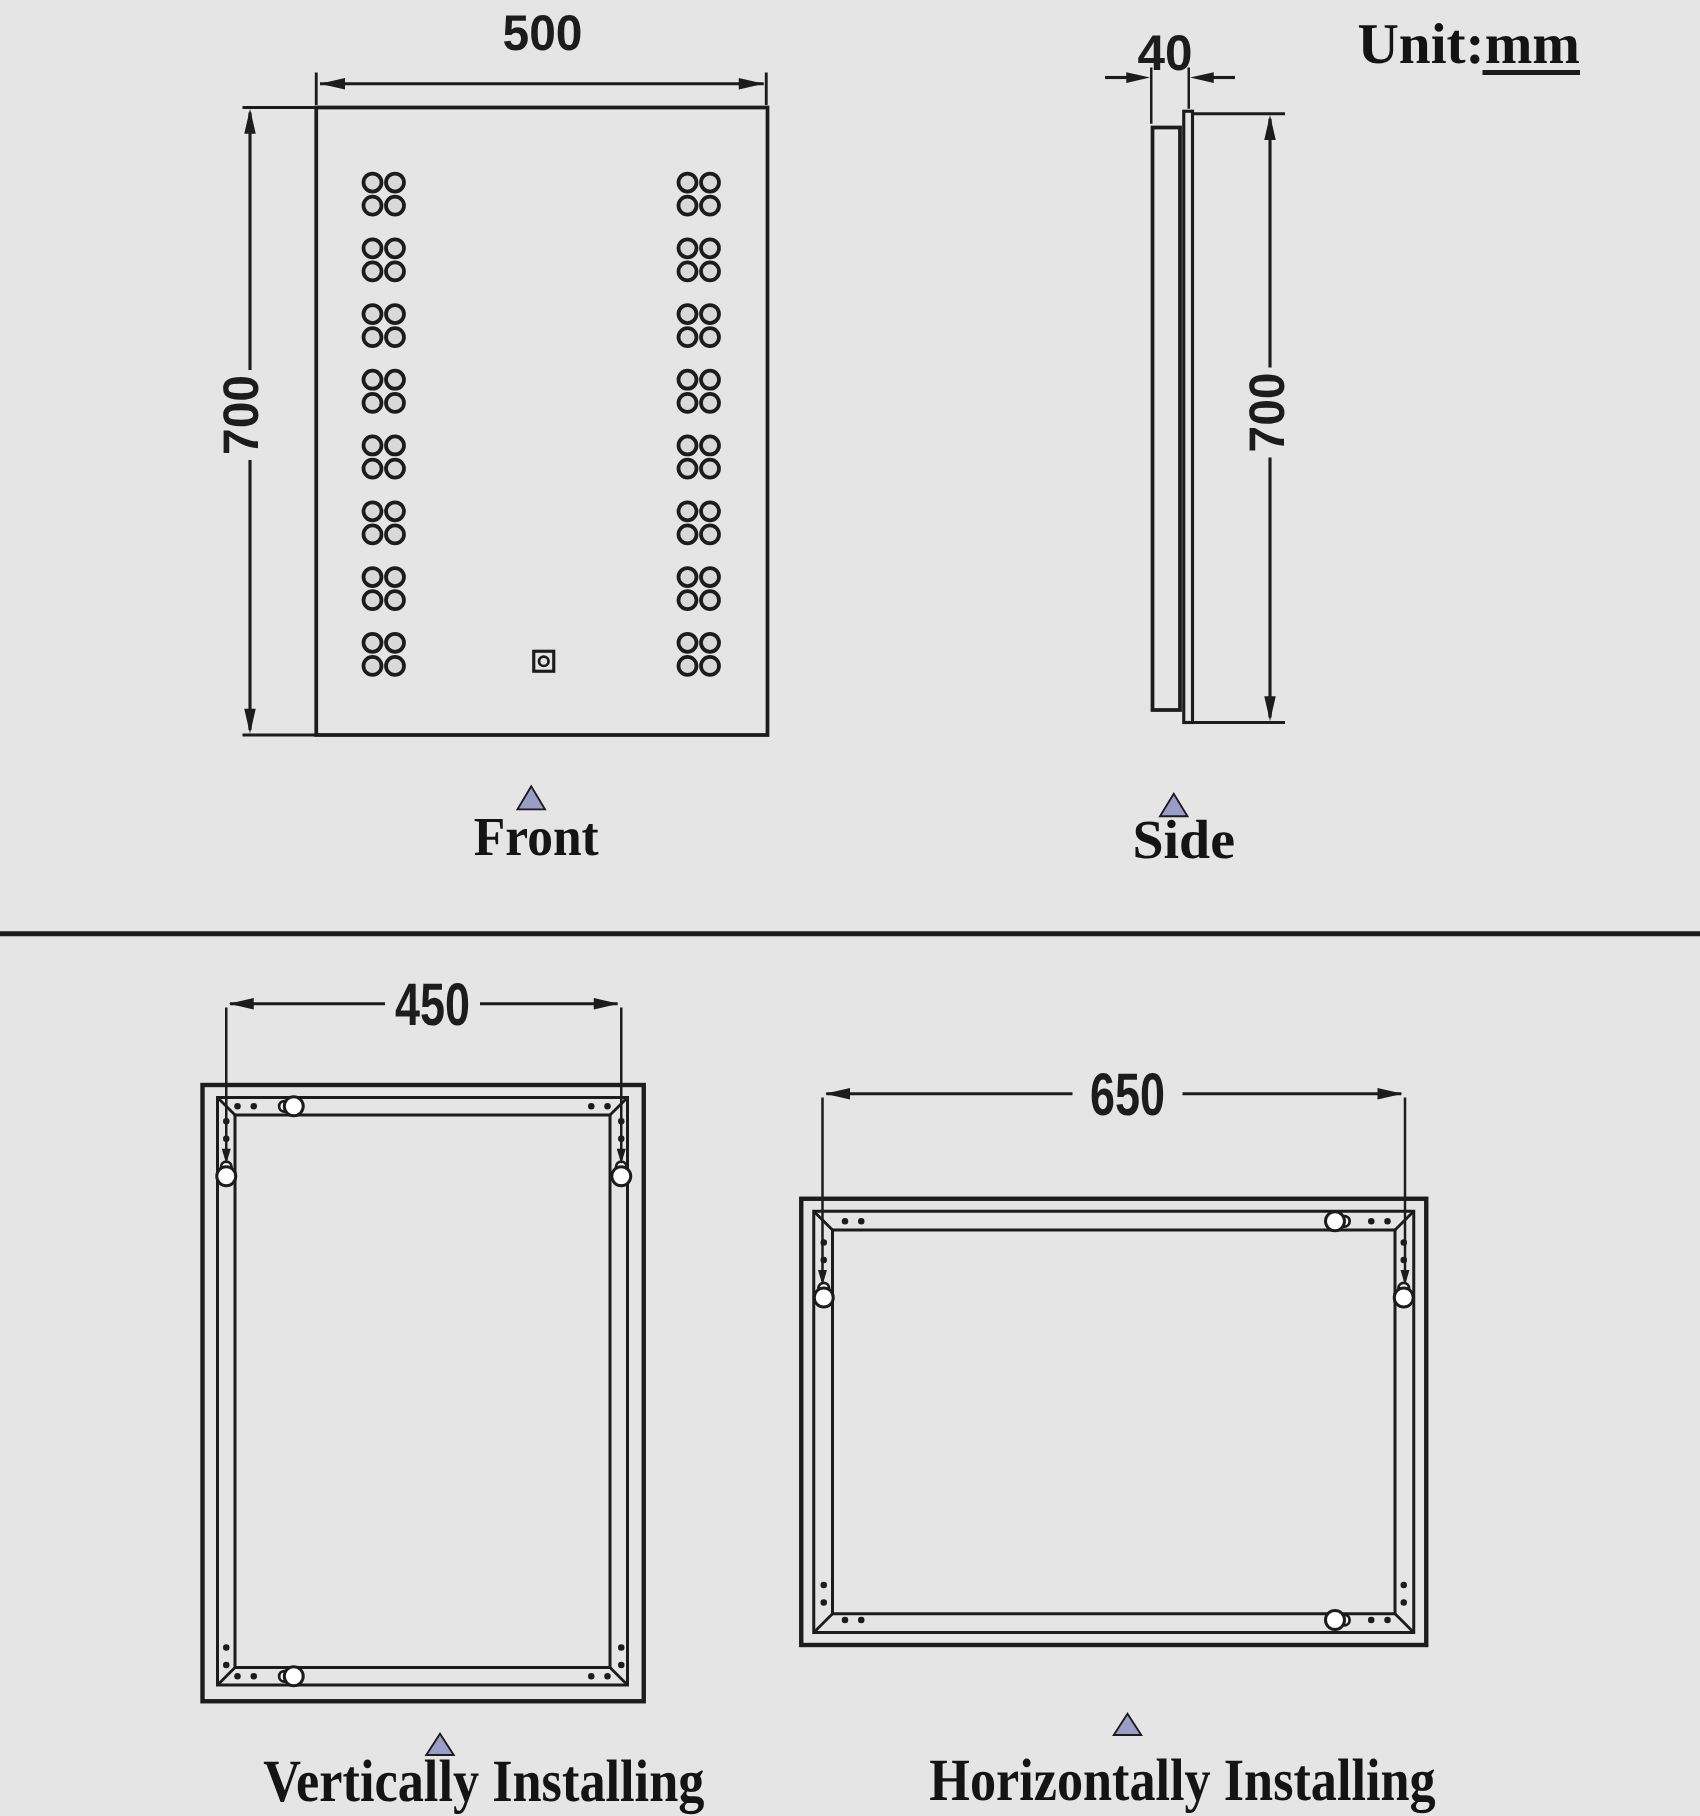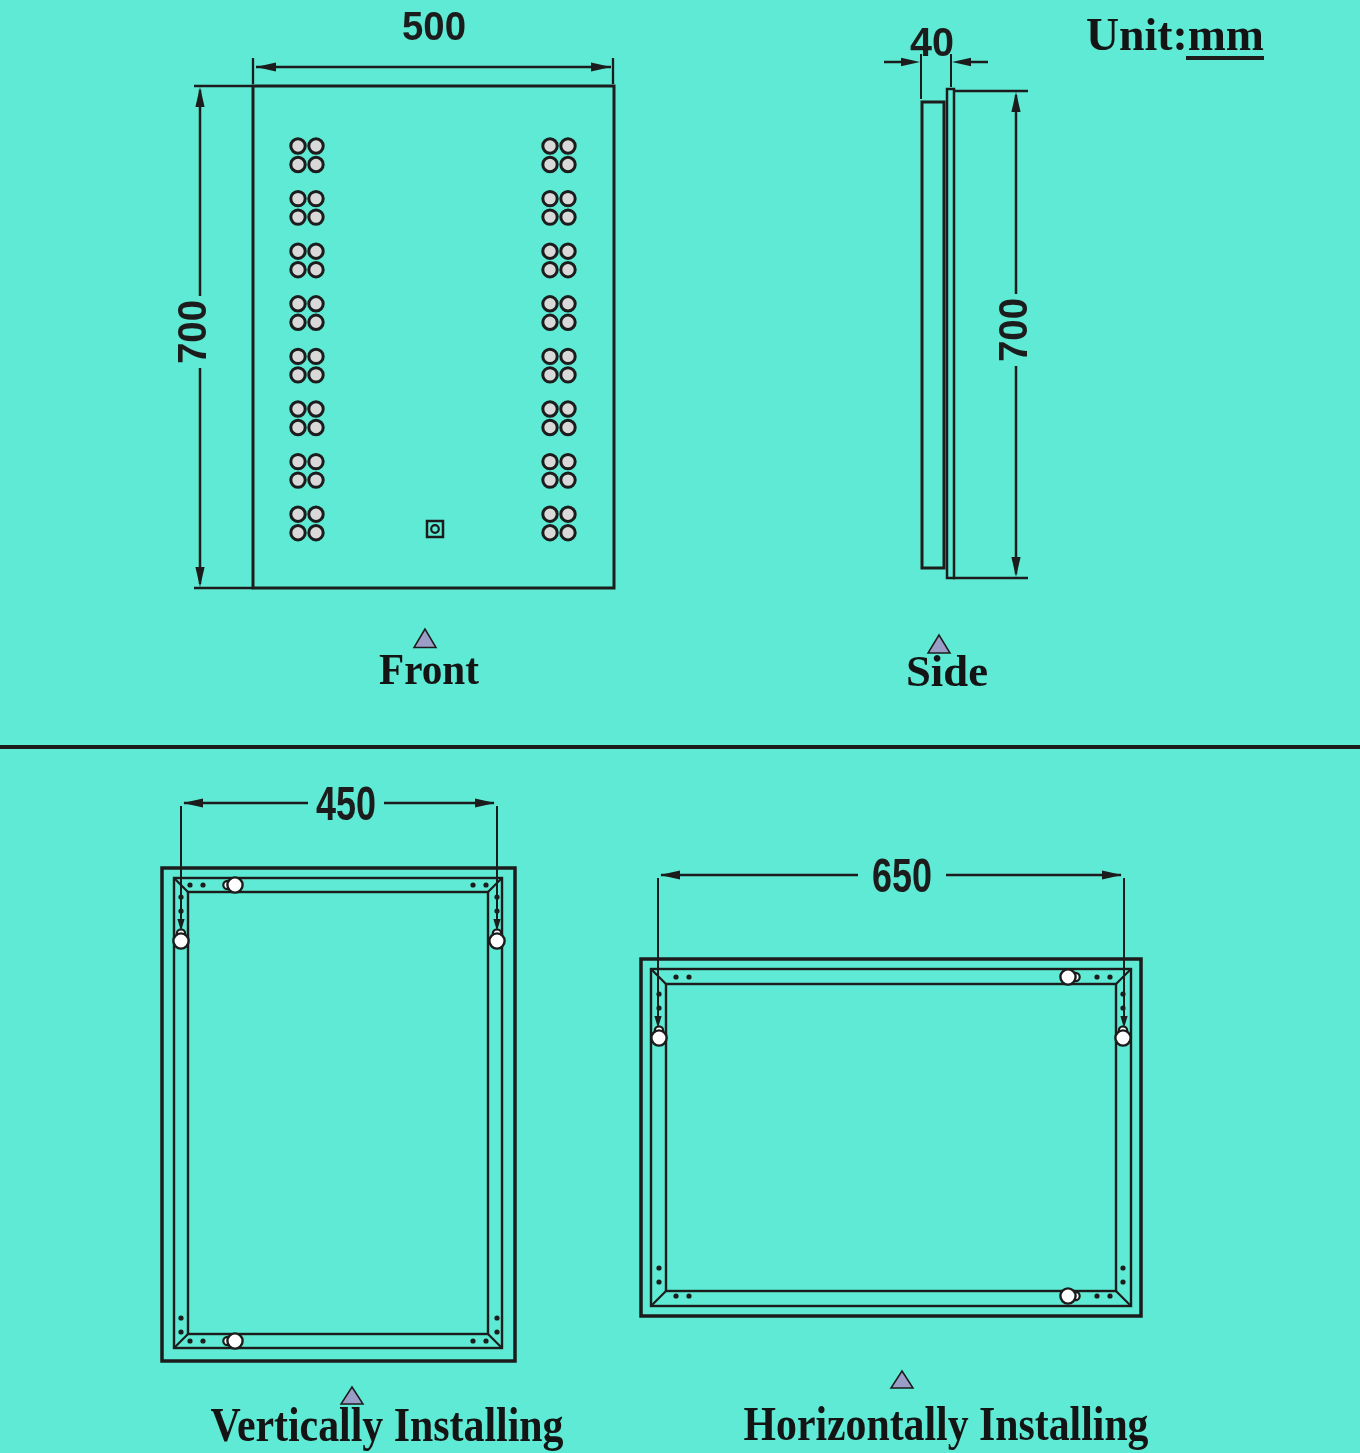--- a/index.html
+++ b/index.html
@@ -1,16 +1,16 @@
 <!DOCTYPE html>
 <html><head>
 <meta charset="utf-8">
 <style>
   html,body{margin:0;padding:0;background:#ffffff;}
-  .page{width:1360px;height:1453px;position:relative;background:#5eead4;overflow:hidden;}
+  .page{width:1360px;height:1453px;position:relative;background:#e5e5e5;overflow:hidden;}
   svg{display:block;}
   .dim{font-family:"Liberation Sans","DejaVu Sans",sans-serif;font-weight:bold;fill:#1c1c1c;}
   .serif{font-family:"Liberation Serif","DejaVu Serif",serif;font-weight:bold;fill:#141414;}
   .ln{stroke:#1c1c1c;fill:none;}
 </style>
 </head>
 <body>
 
 <div class="page">
 <svg width="1360" height="1453" viewBox="0 0 1360 1453">

